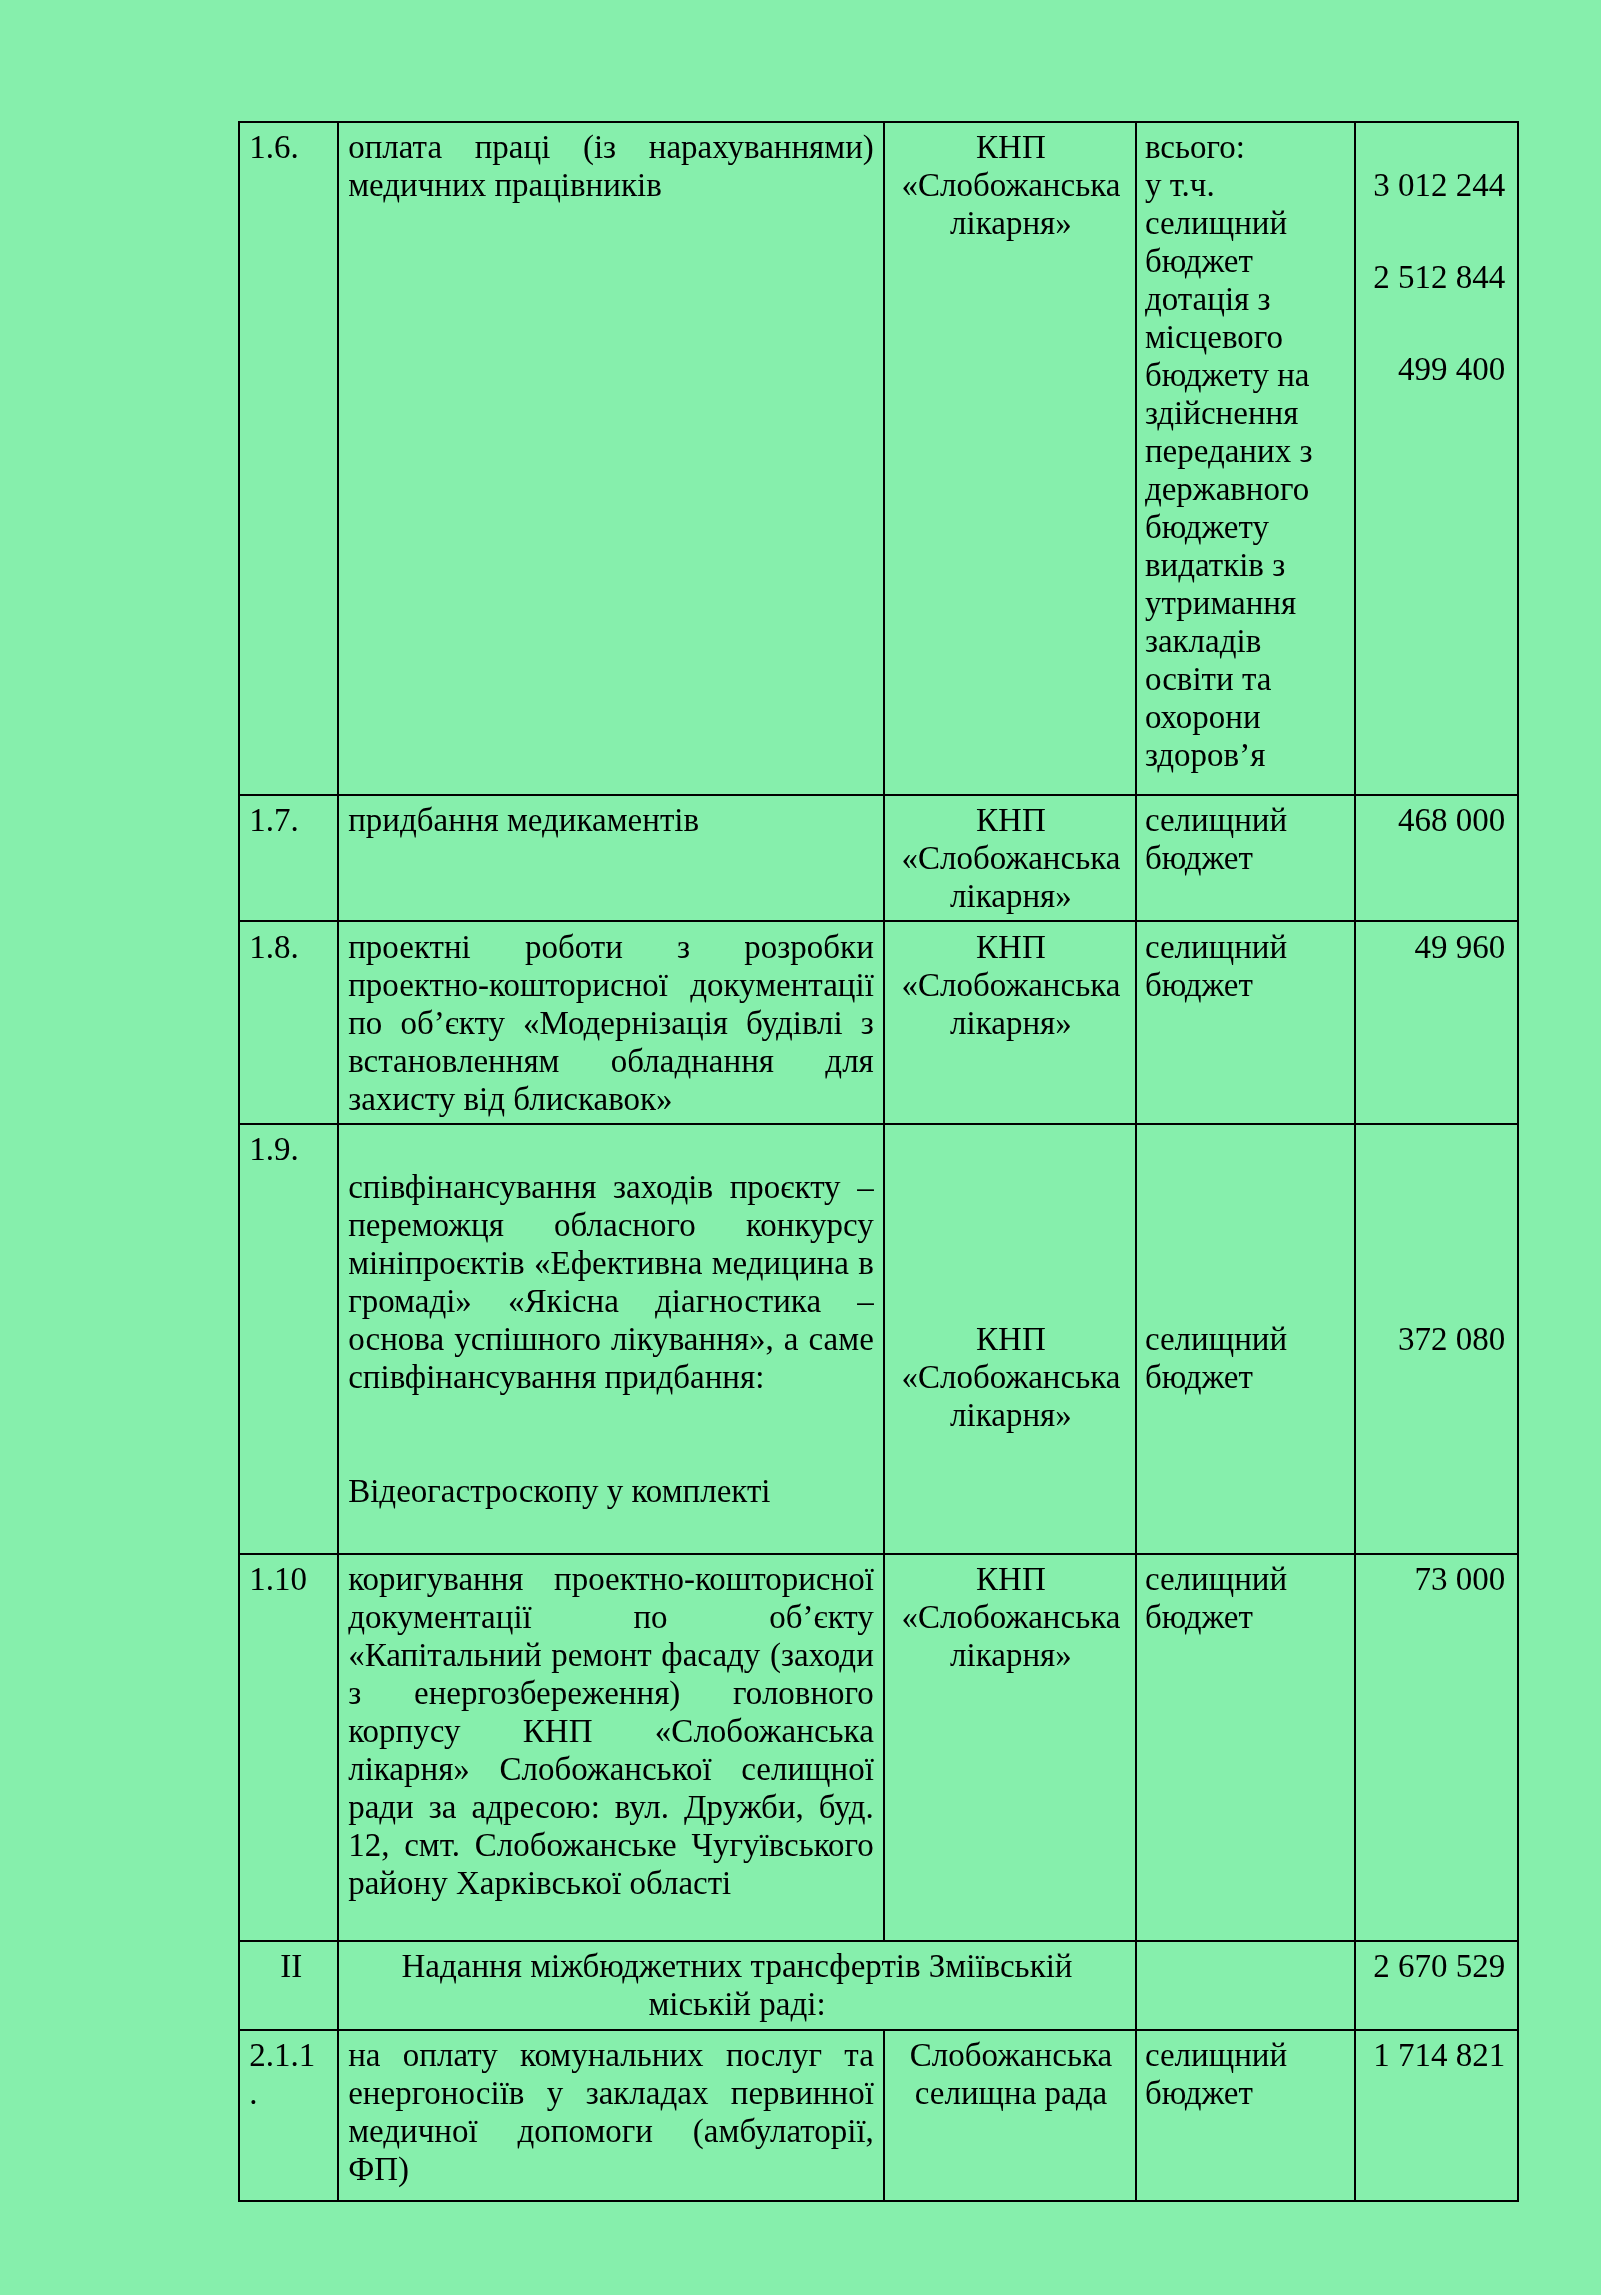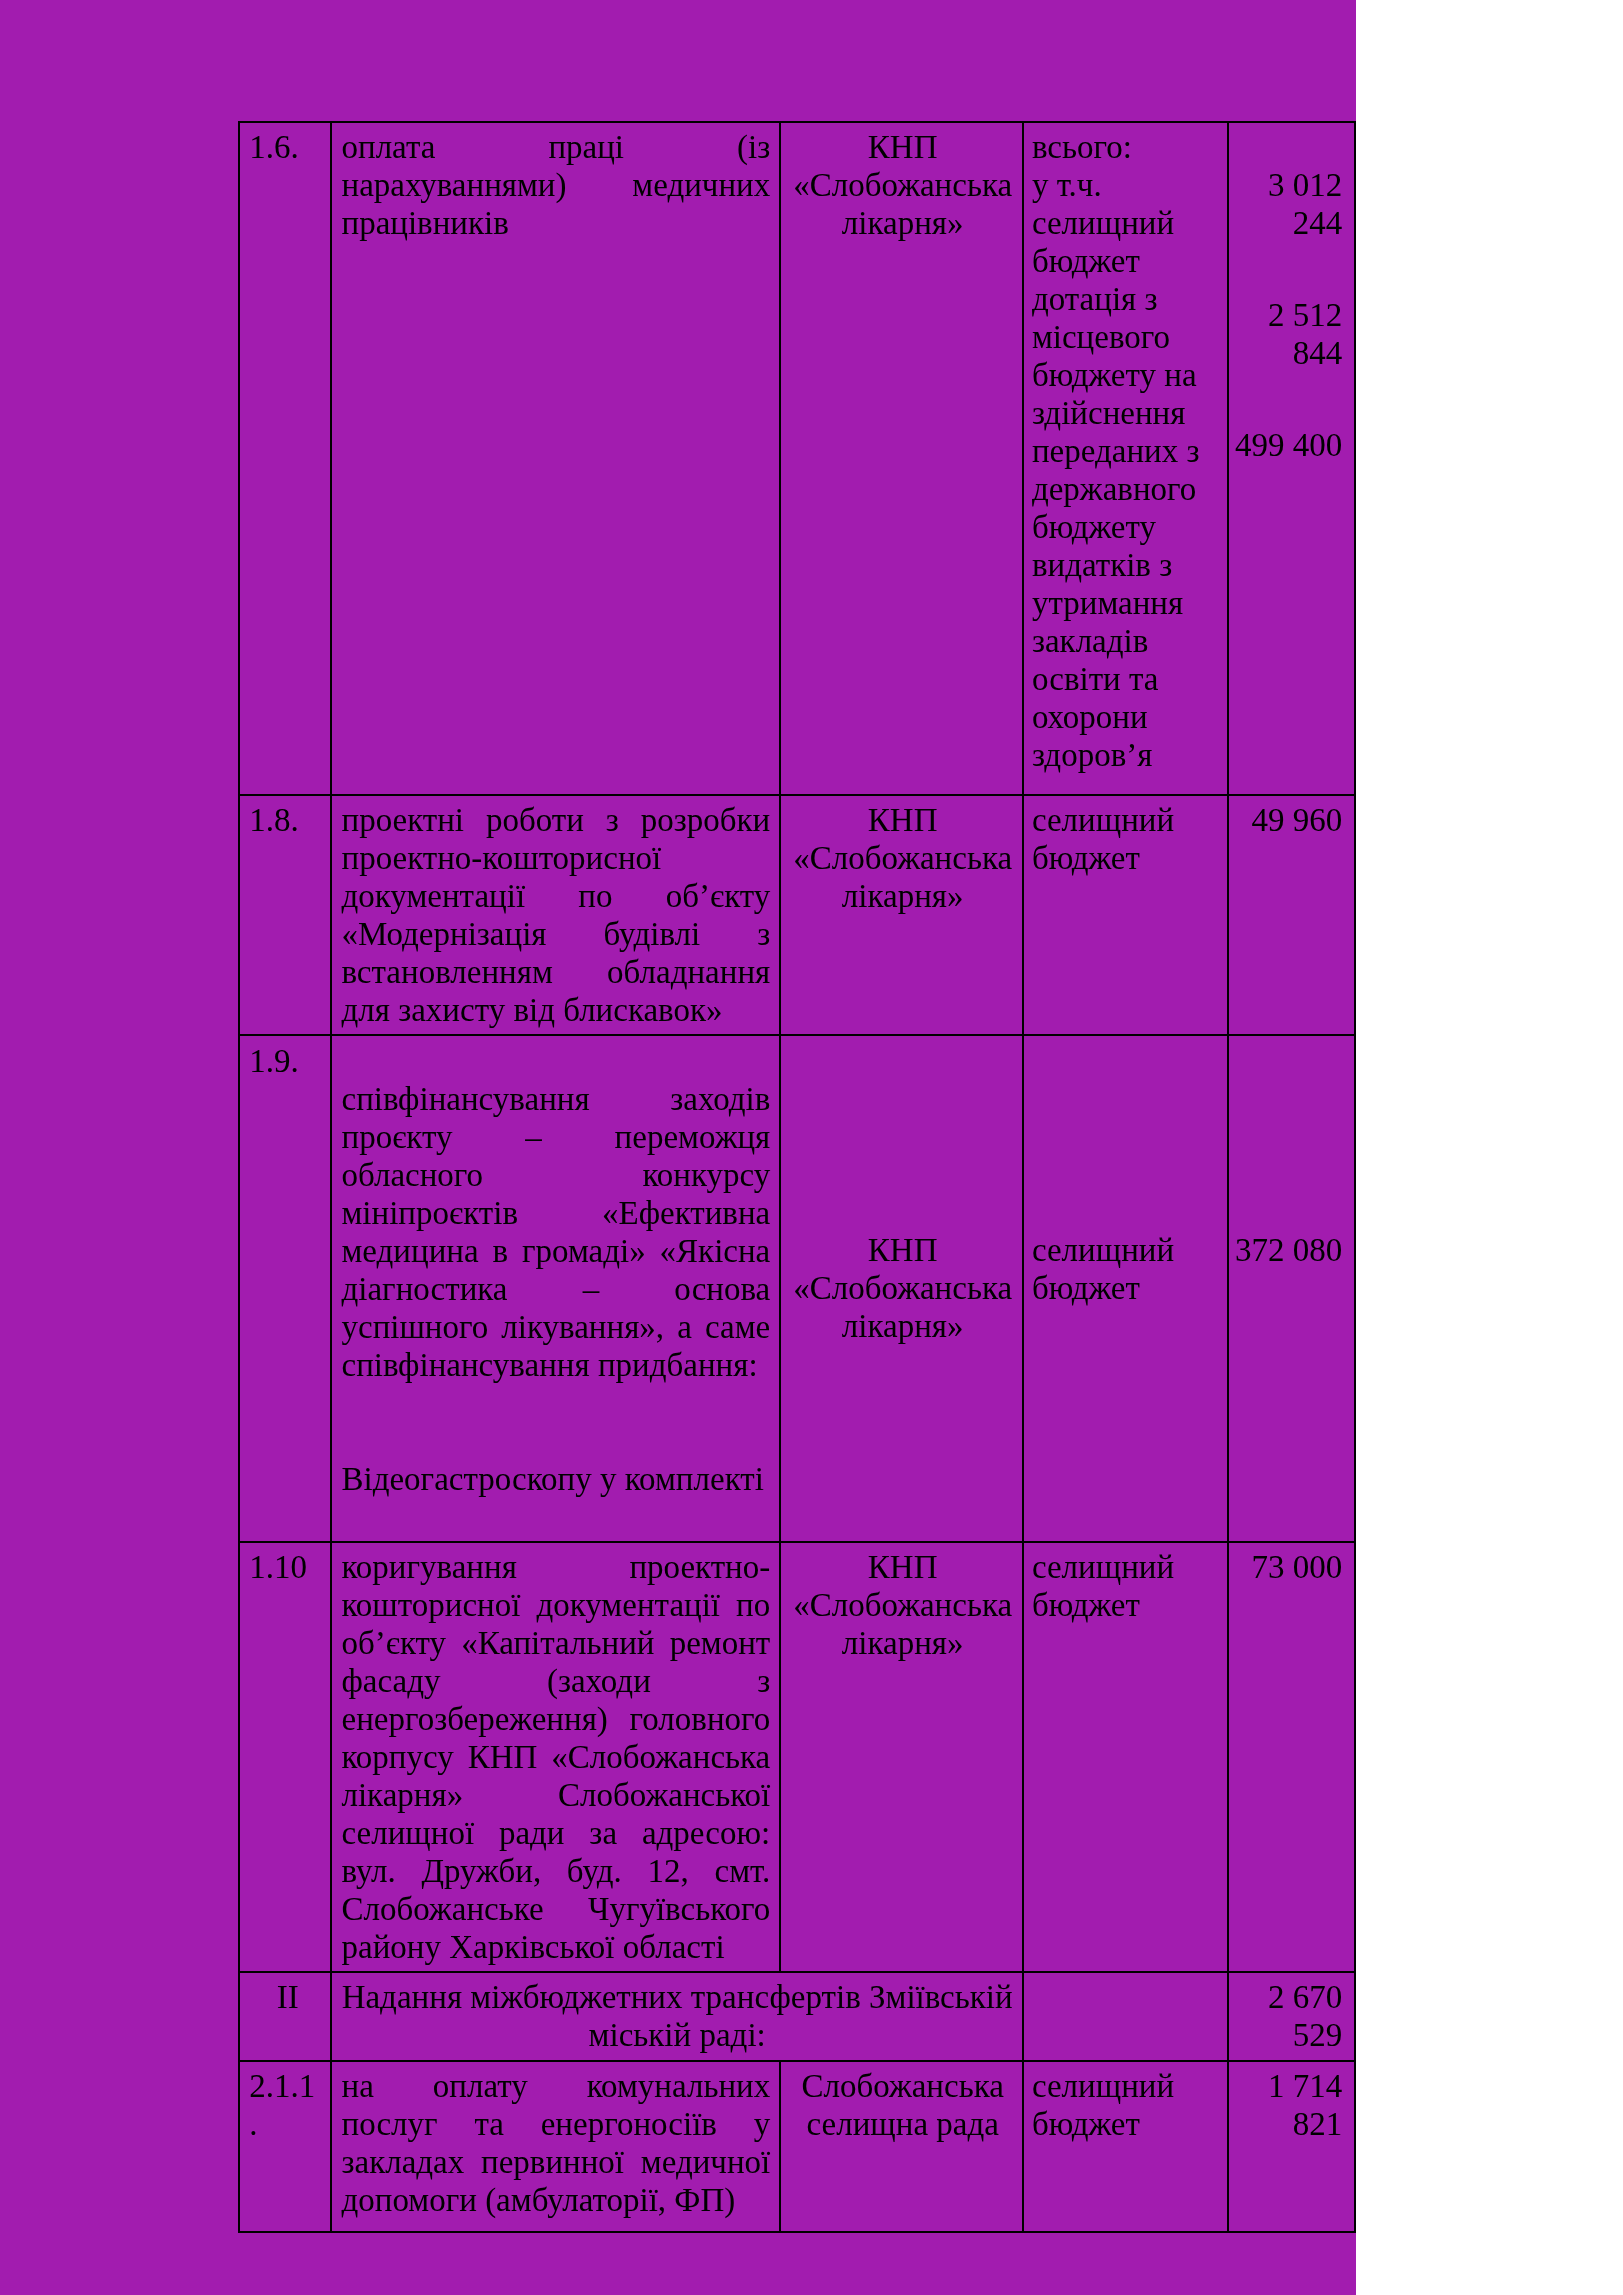--- a/index.html
+++ b/index.html
@@ -7,23 +7,23 @@
     width: 1623px;
     height: 2295px;
     background: #ffffff;
     color: #000000;
     font-family: "Liberation Serif", "DejaVu Serif", serif;
     font-size: 33px;
     line-height: 38px;
   }
   .page {
     position: relative;
-    width: 1356px;
+    width: 1601px;
     height: 2295px;
-    background: #a21caf;
+    background: #86efac;
     overflow: hidden;
   }
   table.budget-table {
     position: absolute;
     left: 238px;
     top: 121px;
     border-collapse: collapse;
     table-layout: fixed;
   }
   col.c1 { width: 99px; }
@@ -79,20 +79,27 @@
         <td class="budget">всього:
 у т.ч. селищний бюджет
 дотація з місцевого бюджету на здійснення переданих з державного бюджету видатків з утримання закладів освіти та охорони здоров’я</td>
         <td class="amount">
           <div>3 012 244</div>
           <div class="amt-gap">2 512 844</div>
           <div class="amt-gap">499 400</div>
         </td>
       </tr>
 
+      <tr class="r17">
+        <td class="num">1.7.</td>
+        <td class="desc-left">придбання медикаментів</td>
+        <td class="inst">КНП «Слобожанська лікарня»</td>
+        <td class="budget">селищний бюджет</td>
+        <td class="amount">468 000</td>
+      </tr>
 
       <tr class="r18">
         <td class="num">1.8.</td>
         <td class="desc">проектні роботи з розробки проектно-кошторисної документації по об’єкту «Модернізація будівлі з встановленням обладнання для захисту від блискавок»</td>
         <td class="inst">КНП «Слобожанська лікарня»</td>
         <td class="budget">селищний бюджет</td>
         <td class="amount">49 960</td>
       </tr>
 
       <tr class="r19">

